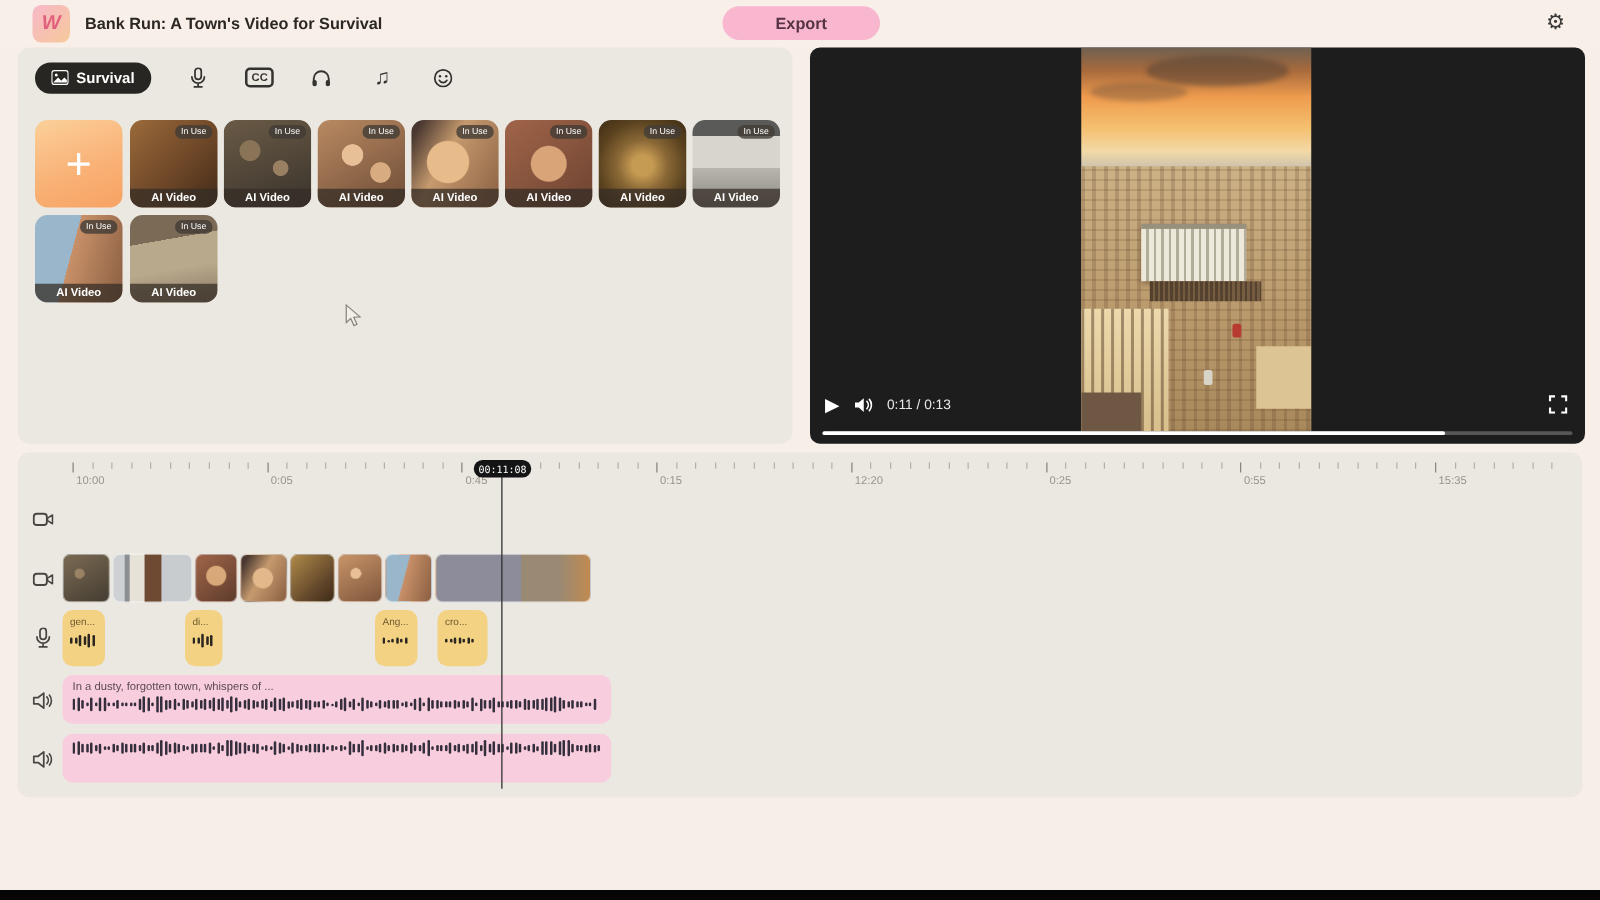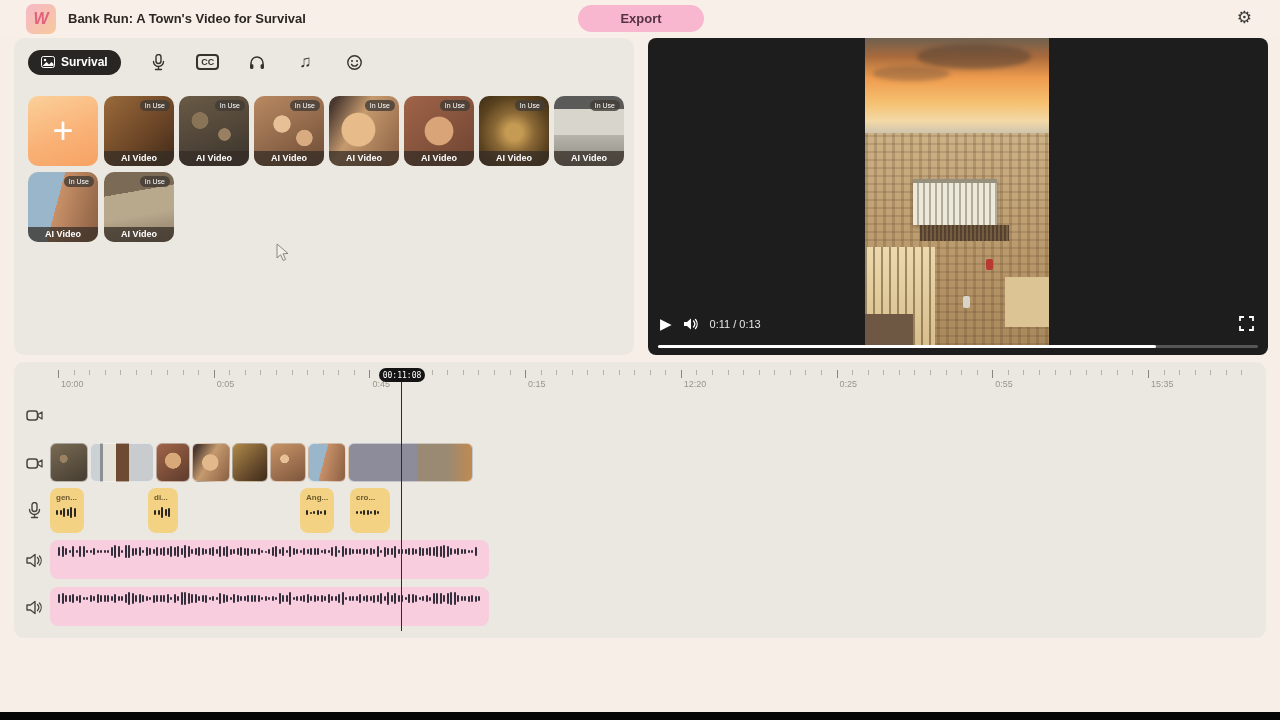--- a/index.html
+++ b/index.html
@@ -74,21 +74,21 @@
   .tick { position:absolute; top:0; width:1px; background:#b5afa6; }
   .tick.major { background:#8a847a; }
   .tick-label { position:absolute; top:9px; font-size:9px; color:#9a948a; }
   .playhead-line { position:absolute; left:387px; top:9px; width:1px; height:260px; background:#2b2b2b; z-index:5; }
   .playhead-badge { position:absolute; left:365px; top:6px; width:46px; height:14px; background:#141414; color:#fff;
                     border-radius:7px; font-size:8px; font-family:"DejaVu Sans Mono", monospace; display:flex;
                     align-items:center; justify-content:center; z-index:6; cursor:grab; }
   .track-icon { position:absolute; left:12px; width:17px; height:17px; color:#4a4540; }
   .strip-seg { position:absolute; top:81px; height:39px; border-radius:6px; border:1px solid rgba(255,255,255,.5); cursor:pointer; }
   .vclip { position:absolute; top:126px; height:45px; background:#f3d284; border-radius:8px; padding:5px 6px 4px; cursor:pointer; overflow:hidden; }
-  .vclip .clip-name { display:block; font-size:8px; color:#6e5a2e; margin-bottom:4px; white-space:nowrap;font-weight:bold; }
+  .vclip .clip-name { display:block; font-size:8px; color:#6e5a2e; margin-bottom:4px; white-space:nowrap; }
   .pclip { position:absolute; left:36px; width:439px; height:39px; background:#f8cede; border-radius:8px; padding:4px 8px; cursor:pointer; overflow:hidden; }
   .pclip .clip-name { display:block; font-size:9px; color:#5c4a52; margin-bottom:2px; white-space:nowrap; }
   .speech { top:178px; }
   .music { top:225px; }
   .waveform { display:flex; align-items:center; gap:1.5px; height:15px; overflow:hidden; }
   .waveform i { width:2px; border-radius:1px; flex:none; }
   .wf-dark i { background:#352e3c; }
   .wf-yellow i { background:#2b2620; }
   .wf-yellow { height:13px; }
 
@@ -375,20 +375,21 @@
         <i style="height:2.2px"></i>
         <i style="height:4.5px"></i>
         <i style="height:4.3px"></i>
         <i style="height:3.5px"></i>
         <i style="height:4.6px"></i>
         <i style="height:3.1px"></i>
       </div>
   </div>
 
   <div class="pclip speech">
+    <span class="clip-name">In a dusty, forgotten town, whispers of ...</span>
     <div class="waveform wf-dark">
         <i style="height:9.3px"></i>
         <i style="height:11.8px"></i>
         <i style="height:6.9px"></i>
         <i style="height:2.9px"></i>
         <i style="height:11.7px"></i>
         <i style="height:3.9px"></i>
         <i style="height:11.7px"></i>
         <i style="height:11.0px"></i>
         <i style="height:3.8px"></i>

